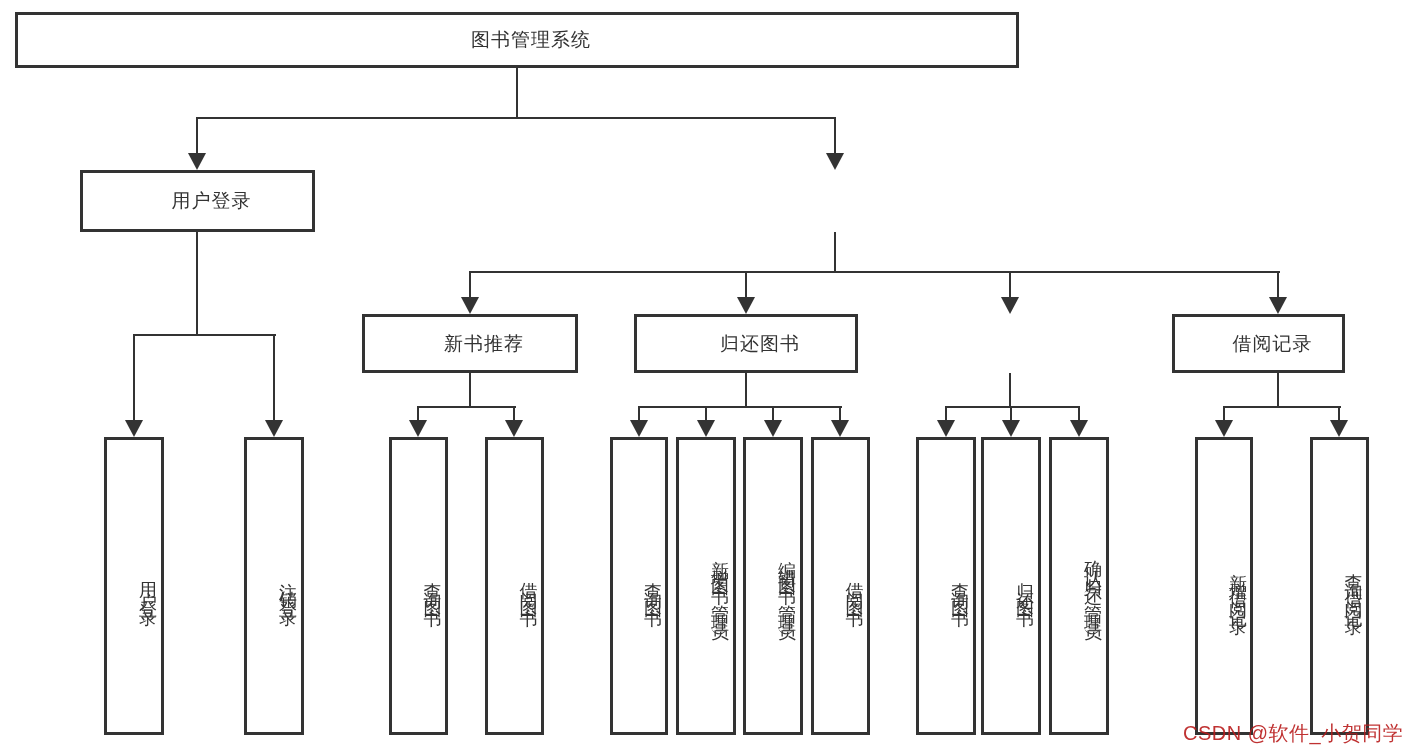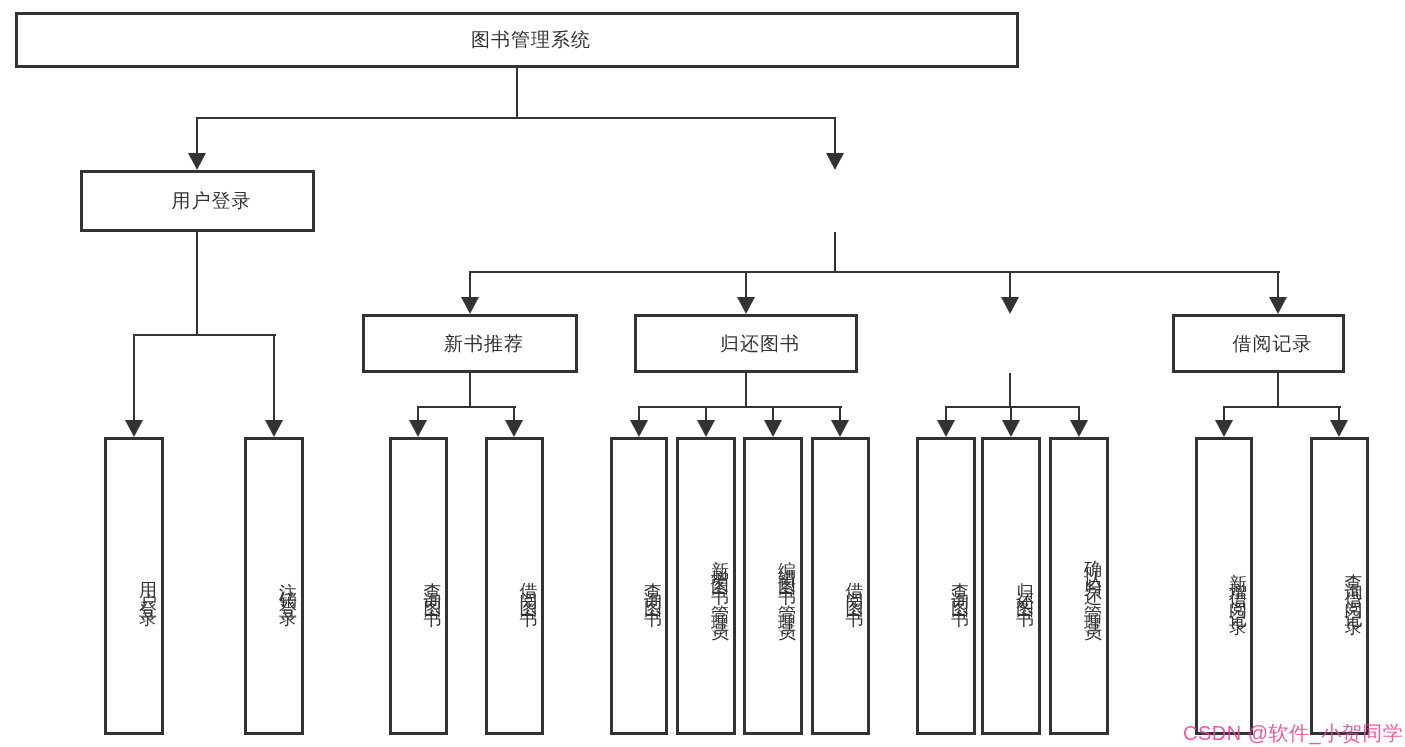--- a/index.html
+++ b/index.html
@@ -27,21 +27,21 @@
   }
   .line { position:absolute; background:#333333; z-index:1; }
   .arrow {
     position:absolute; width:0; height:0; z-index:1;
     border-left:9px solid transparent;
     border-right:9px solid transparent;
     border-top:17px solid #333333;
   }
   .watermark {
     position:absolute; left:1183px; top:720px;
-    font-size:20px; color:#ec4899; opacity:0.9;
+    font-size:20px; color:#b91c1c; opacity:0.9;
     white-space:nowrap; z-index:5; letter-spacing:0.5px;
   }
 </style>
 </head>
 <body>
 
 <div class="canvas">
 
   <div class="node" style="left:15px;top:12px;width:1004px;height:56px;">
     <span class="node-label">图书管理系统</span>

